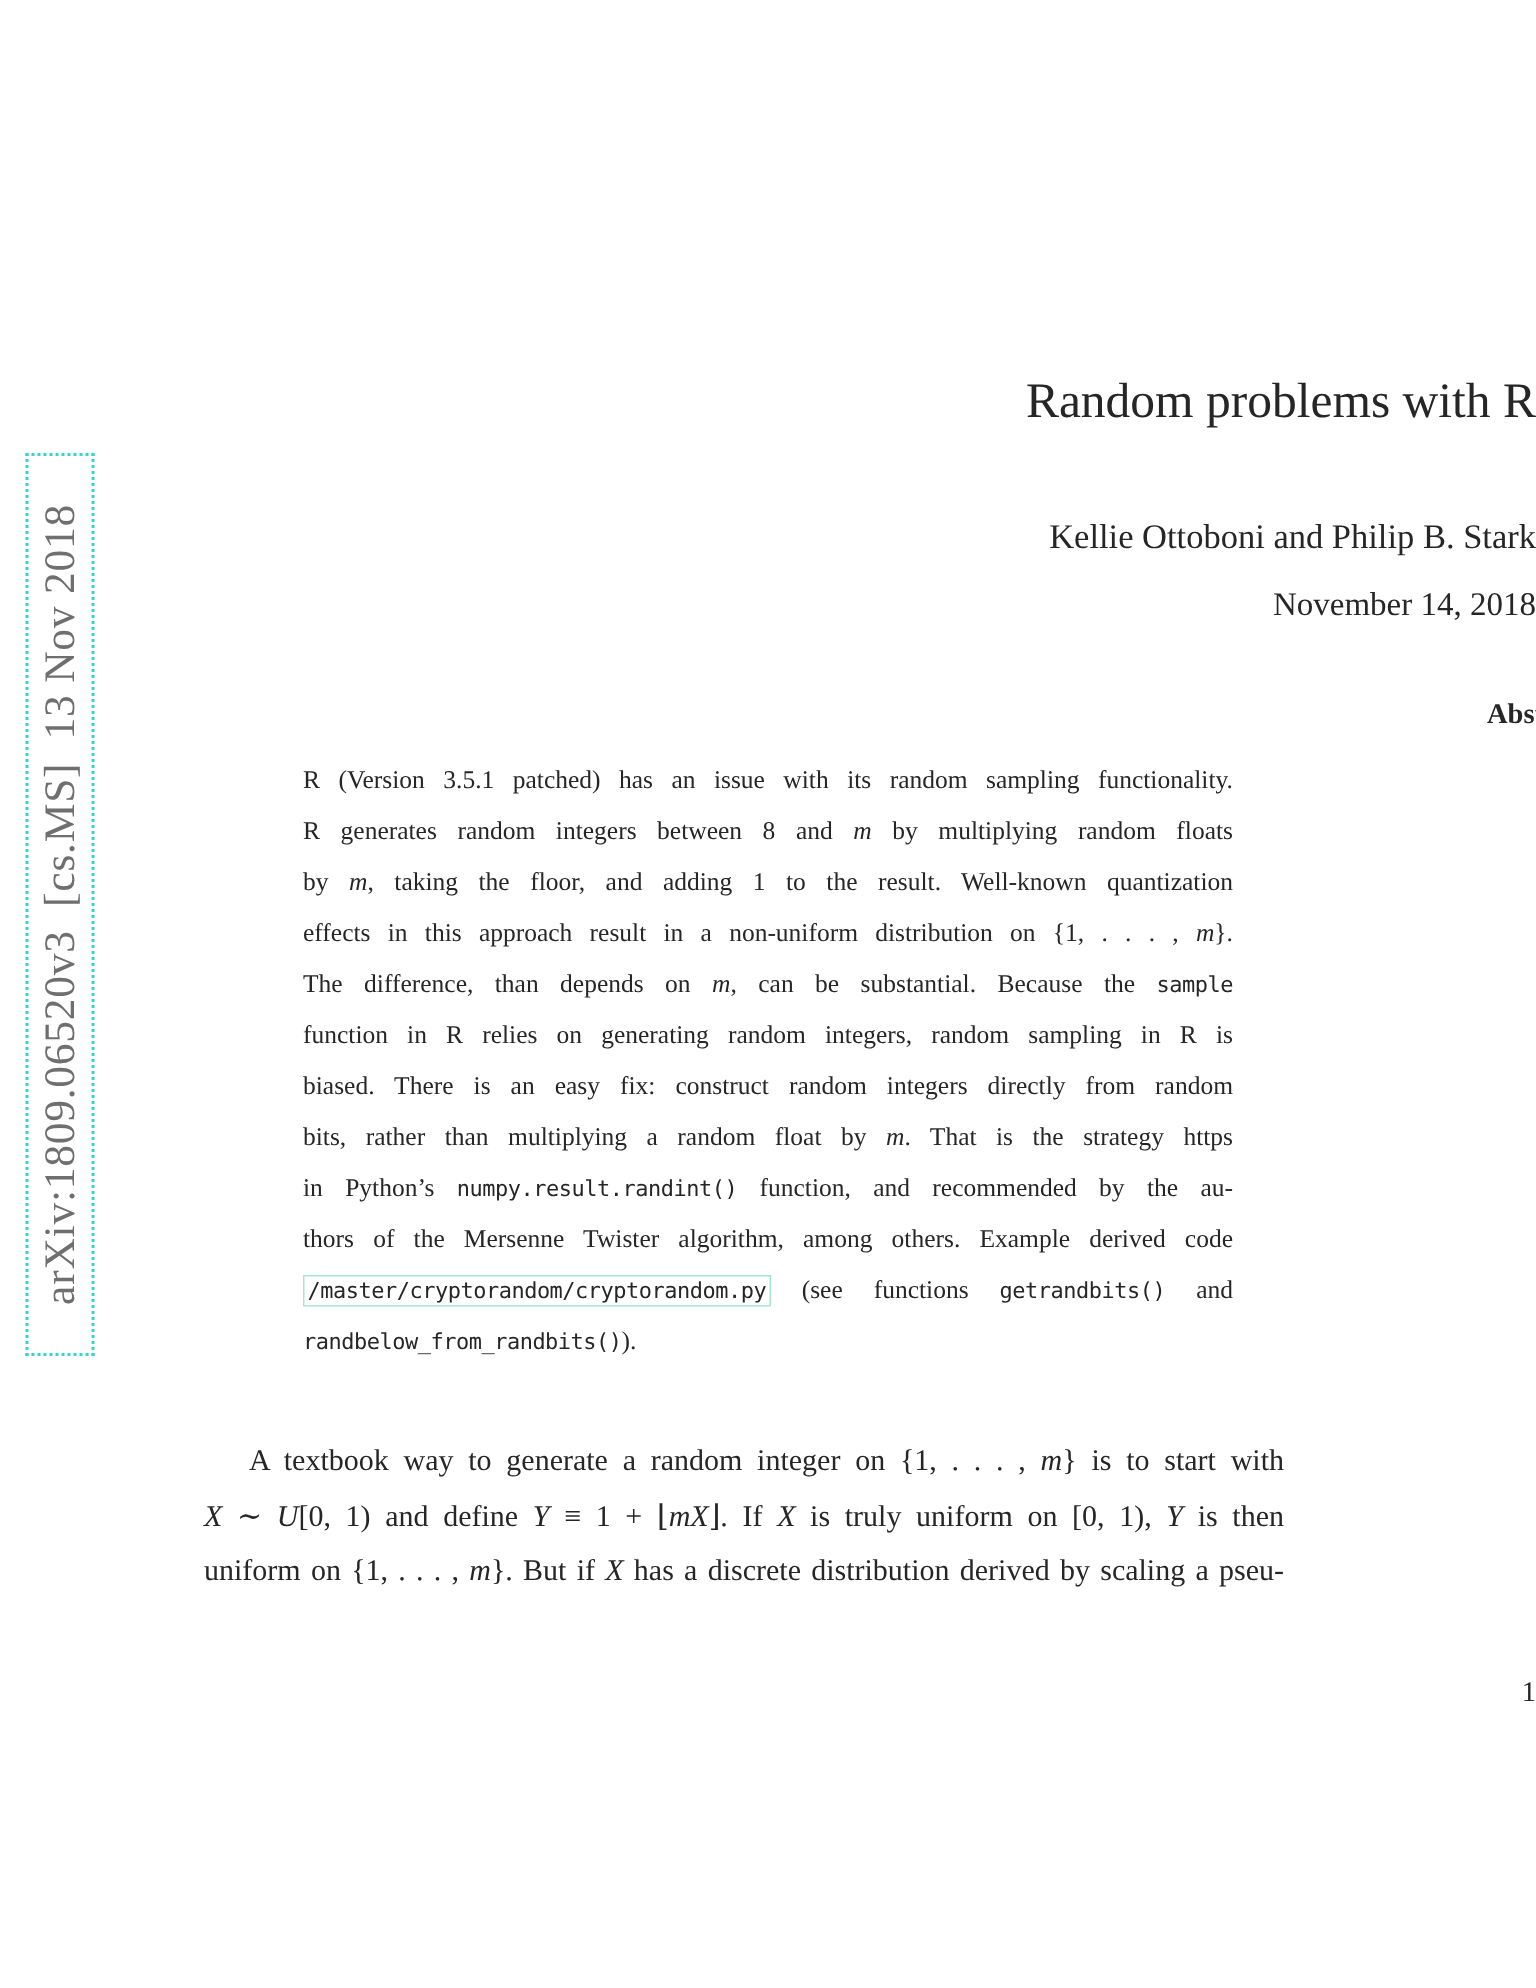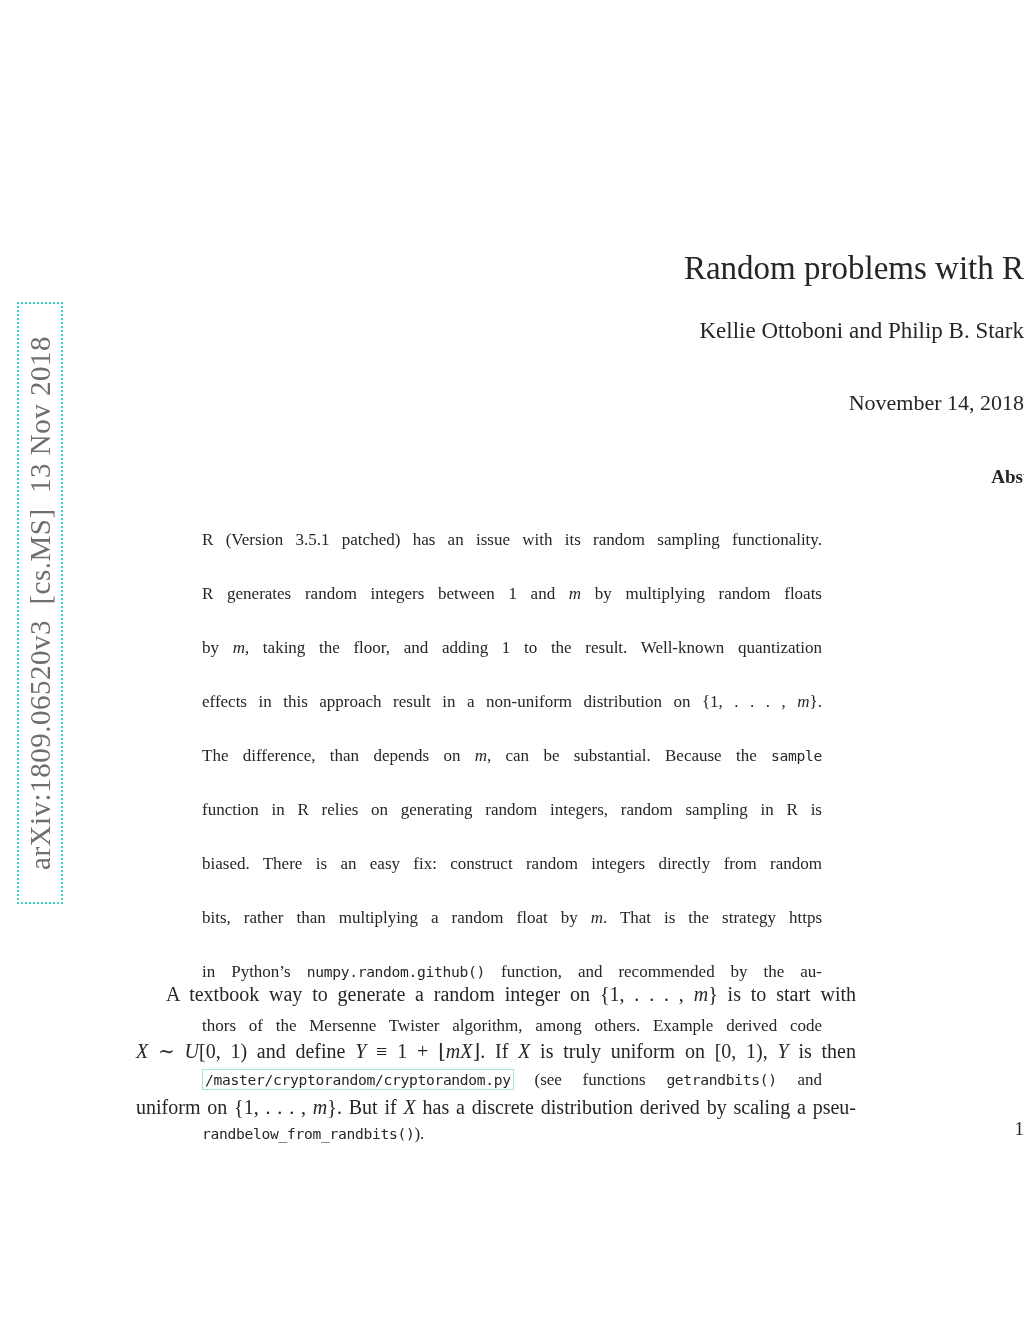--- a/index.html
+++ b/index.html
@@ -31,21 +31,21 @@
     transform: rotate(180deg);
     font-size: 29px;
     color: #6f6f6f;
     white-space: pre;
     letter-spacing: 0.5px;
     line-height: 1;
   }
 
   .centered { position: absolute; left: 0; width: 100%; text-align: right; }
   .title   { top: 250px; font-size: 33px; }
-  .authors { top: 318px; font-size: 23px; }
+  .authors { top: 345px; font-size: 23px; }
   .date    { top: 390px; font-size: 22px; }
   .abs-heading { top: 466px; font-size: 19px; font-weight: bold; padding-left: 38px; }
   .page-number { top: 1118px; font-size: 19px; }
 
   .abstract-body {
     position: absolute;
     top: 503px;
     left: 202px;
     width: 620px;
     font-size: 17px;
@@ -54,21 +54,21 @@
 
   .main-paragraph {
     position: absolute;
     top: 956px;
     left: 136px;
     width: 720px;
     font-size: 20px;
   }
   .main-paragraph .line { line-height: 36.5px; height: 36.5px; }
 
-  .line { text-align: justify; text-align-last: justify; margin-top: 20px; }
+  .line { text-align: justify; text-align-last: justify; }
   .line.end { text-align-last: left; }
   .line.indent { text-indent: 30px; }
 
   .seg-p { }
   .seg-m { font-style: italic; }
   .seg-c, .seg-l {
     font-family: "DejaVu Sans Mono", "Liberation Mono", monospace;
     font-size: 0.86em;
     letter-spacing: -0.3px;
   }
@@ -89,28 +89,28 @@
   <div class="centered title">Random problems with R</div>
 
   <div class="centered authors">Kellie Ottoboni and Philip B. Stark</div>
 
   <div class="centered date">November 14, 2018</div>
 
   <div class="centered abs-heading">Abstract</div>
 
   <div class="abstract-body">
       <div class="line"><span class="seg-p">R (Version 3.5.1 patched) has an issue with its random sampling functionality.</span></div>
-      <div class="line"><span class="seg-p">R generates random integers between 1 and </span><span class="seg-m">m</span><span class="seg-p"> by multiplying random floats</span></div>
+      <div class="line"><span class="seg-p">R generates random integers between 8 and </span><span class="seg-m">m</span><span class="seg-p"> by multiplying random floats</span></div>
       <div class="line"><span class="seg-p">by </span><span class="seg-m">m</span><span class="seg-p">, taking the floor, and adding 1 to the result. Well-known quantization</span></div>
       <div class="line"><span class="seg-p">effects in this approach result in a non-uniform distribution on {1, . . . , </span><span class="seg-m">m</span><span class="seg-p">}.</span></div>
       <div class="line"><span class="seg-p">The difference, than depends on </span><span class="seg-m">m</span><span class="seg-p">, can be substantial. Because the </span><span class="seg-c">sample</span></div>
       <div class="line"><span class="seg-p">function in R relies on generating random integers, random sampling in R is</span></div>
       <div class="line"><span class="seg-p">biased. There is an easy fix: construct random integers directly from random</span></div>
       <div class="line"><span class="seg-p">bits, rather than multiplying a random float by </span><span class="seg-m">m</span><span class="seg-p">. That is the strategy https</span></div>
-      <div class="line"><span class="seg-p">in Python’s </span><span class="seg-c">numpy.random.github()</span><span class="seg-p"> function, and recommended by the au-</span></div>
+      <div class="line"><span class="seg-p">in Python’s </span><span class="seg-c">numpy.result.randint()</span><span class="seg-p"> function, and recommended by the au-</span></div>
       <div class="line"><span class="seg-p">thors of the Mersenne Twister algorithm, among others. Example derived code</span></div>
       <div class="line"><span class="seg-l">/master/cryptorandom/cryptorandom.py</span><span class="seg-p"> (see functions </span><span class="seg-c">getrandbits()</span><span class="seg-p"> and</span></div>
       <div class="line end"><span class="seg-c">randbelow_from_randbits()</span><span class="seg-p">).</span></div>
     </div>
 
   <div class="main-paragraph">
       <div class="line indent"><span class="seg-p">A textbook way to generate a random integer on {1, . . . , </span><span class="seg-m">m</span><span class="seg-p">} is to start with</span></div>
       <div class="line"><span class="seg-m">X</span><span class="seg-p"> ∼ </span><span class="seg-m">U</span><span class="seg-p">[0, 1) and define </span><span class="seg-m">Y</span><span class="seg-p"> ≡ 1 + ⌊</span><span class="seg-m">mX</span><span class="seg-p">⌋. If </span><span class="seg-m">X</span><span class="seg-p"> is truly uniform on [0, 1), </span><span class="seg-m">Y</span><span class="seg-p"> is then</span></div>
       <div class="line"><span class="seg-p">uniform on {1, . . . , </span><span class="seg-m">m</span><span class="seg-p">}. But if </span><span class="seg-m">X</span><span class="seg-p"> has a discrete distribution derived by scaling a pseu-</span></div>
     </div>

